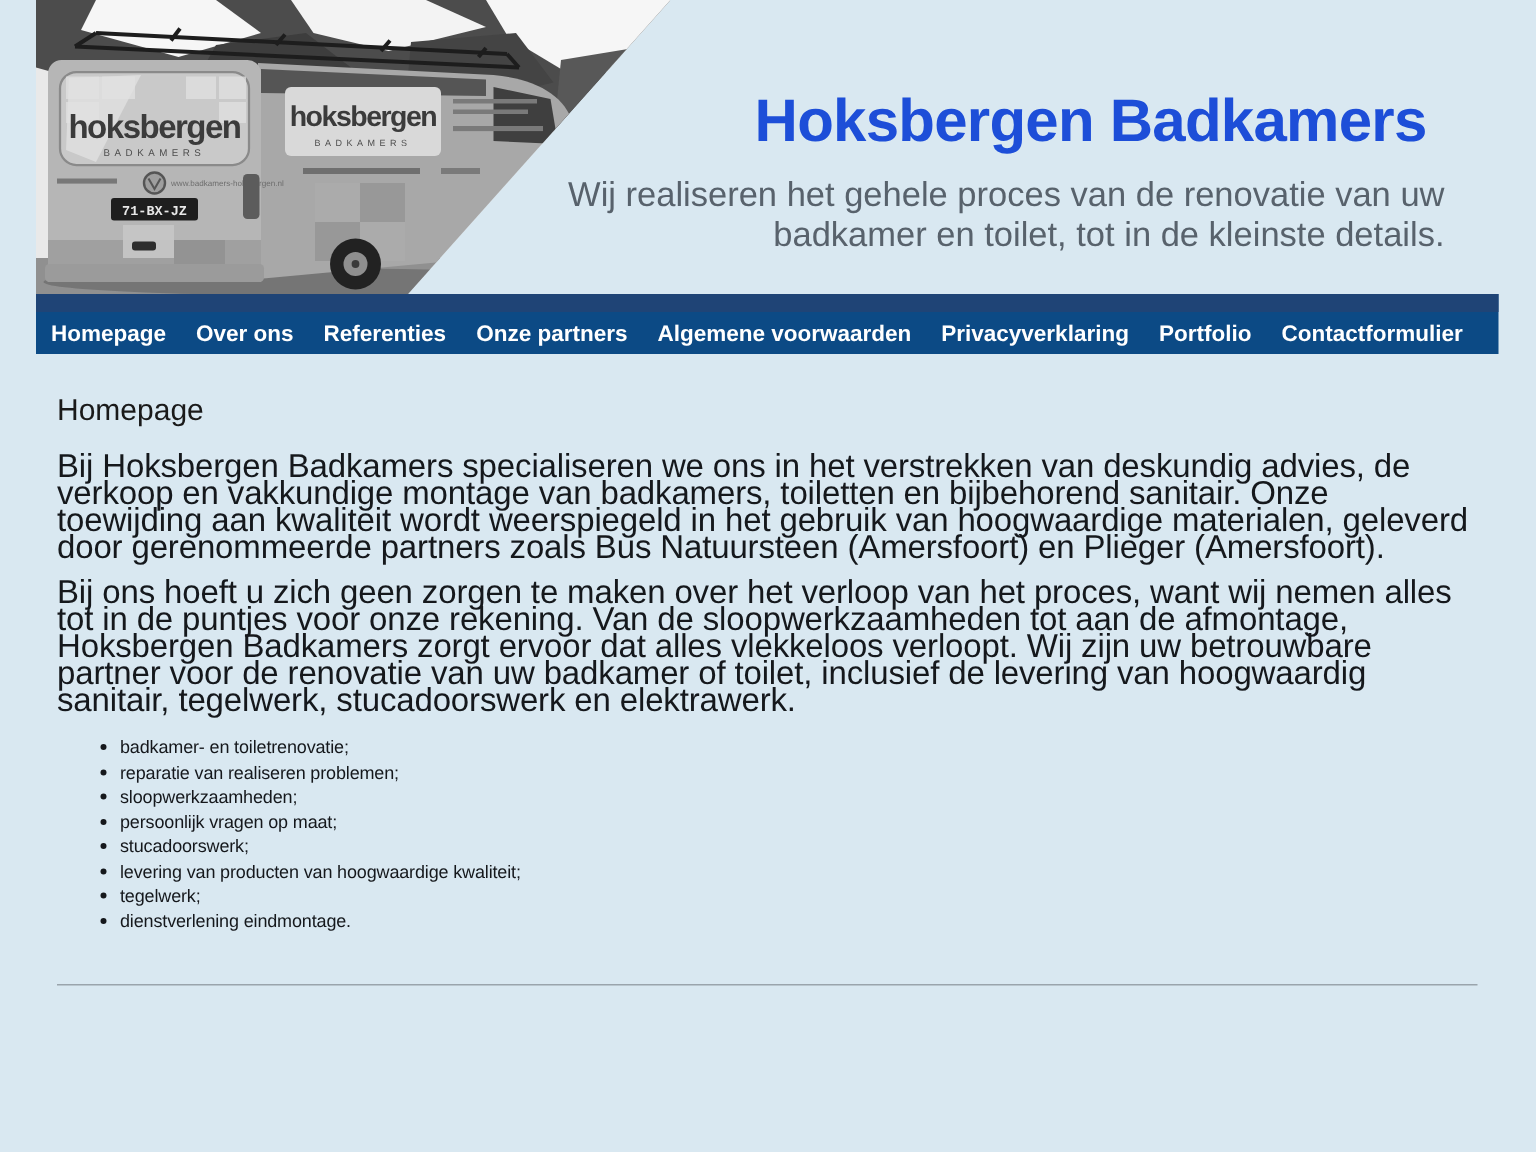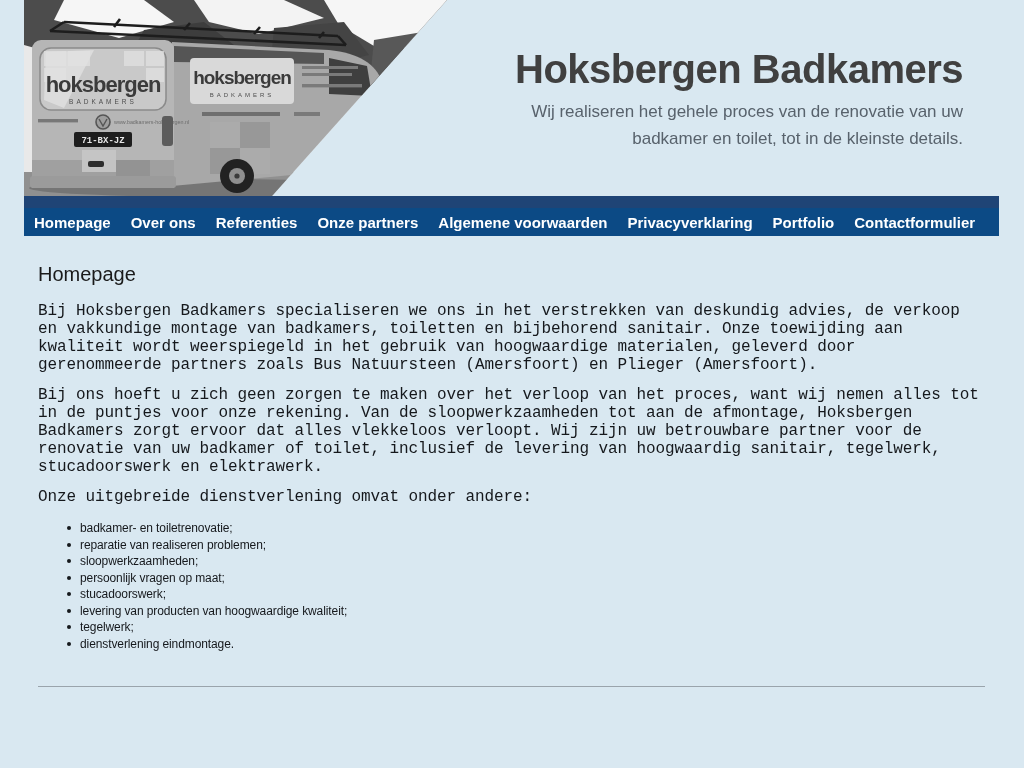--- a/index.html
+++ b/index.html
@@ -25,30 +25,30 @@
     left: 0; top: 0;
     width: 423px; height: 196px;
     clip-path: polygon(0 0, 100% 0, 248px 100%, 0 100%);
   }
   .header-text {
     position: absolute;
     right: 36px; top: 46px;
     text-align: right;
   }
   .site-title {
-    margin: 0;
+    margin: 12px;
     font-size: 40px;
     font-weight: bold;
     letter-spacing: -0.5px;
-    color: #404040;
+    color: #1d4ed8;
     line-height: 46px;
   }
   .site-subtitle {
     margin: 6px 0 0;
-    font-size: 17px;
+    font-size: 23px;
     line-height: 27px;
     color: #58626c;
   }
   
   .nav {
     height: 40px;
     border-top: 12px solid #1f4476;
     background: #0c4a85;
     display: flex;
     align-items: center;
@@ -68,25 +68,24 @@
   }
   .page-heading {
     margin: 0 0 16px;
     font-size: 20px;
     font-weight: 400;
     color: #1a1a1a;
     line-height: 24px;
   }
   .main p {
     margin: 0 0 12px;
-    font-size: 16px;
+    font-size: 22px;
     line-height: 18px;
     letter-spacing: -0.1px;
     max-width: 947px;
-    font-family: Liberation Mono, monospace;
   }
   .services-list {
     list-style: none;
     margin: 14px 0 0 28px;
     padding: 0;
   }
   .services-list li {
     position: relative;
     padding-left: 14px;
     font-size: 12px;
@@ -232,21 +231,20 @@
     <a href="#">Privacyverklaring</a>
     <a href="#">Portfolio</a>
     <a href="#">Contactformulier</a>
   </nav>
 
   <main class="main">
     <h2 class="page-heading">Homepage</h2>
 
     <p>Bij Hoksbergen Badkamers specialiseren we ons in het verstrekken van deskundig advies, de verkoop en vakkundige montage van badkamers, toiletten en bijbehorend sanitair. Onze toewijding aan kwaliteit wordt weerspiegeld in het gebruik van hoogwaardige materialen, geleverd door gerenommeerde partners zoals Bus Natuursteen (Amersfoort) en Plieger (Amersfoort).</p>
     <p>Bij ons hoeft u zich geen zorgen te maken over het verloop van het proces, want wij nemen alles tot in de puntjes voor onze rekening. Van de sloopwerkzaamheden tot aan de afmontage, Hoksbergen Badkamers zorgt ervoor dat alles vlekkeloos verloopt. Wij zijn uw betrouwbare partner voor de renovatie van uw badkamer of toilet, inclusief de levering van hoogwaardig sanitair, tegelwerk, stucadoorswerk en elektrawerk.</p>
-    <p>Onze uitgebreide dienstverlening omvat onder andere:</p>
 
     <ul class="services-list">
       <li>badkamer- en toiletrenovatie;</li>
       <li>reparatie van realiseren problemen;</li>
       <li>sloopwerkzaamheden;</li>
       <li>persoonlijk vragen op maat;</li>
       <li>stucadoorswerk;</li>
       <li>levering van producten van hoogwaardige kwaliteit;</li>
       <li>tegelwerk;</li>
       <li>dienstverlening eindmontage.</li>

